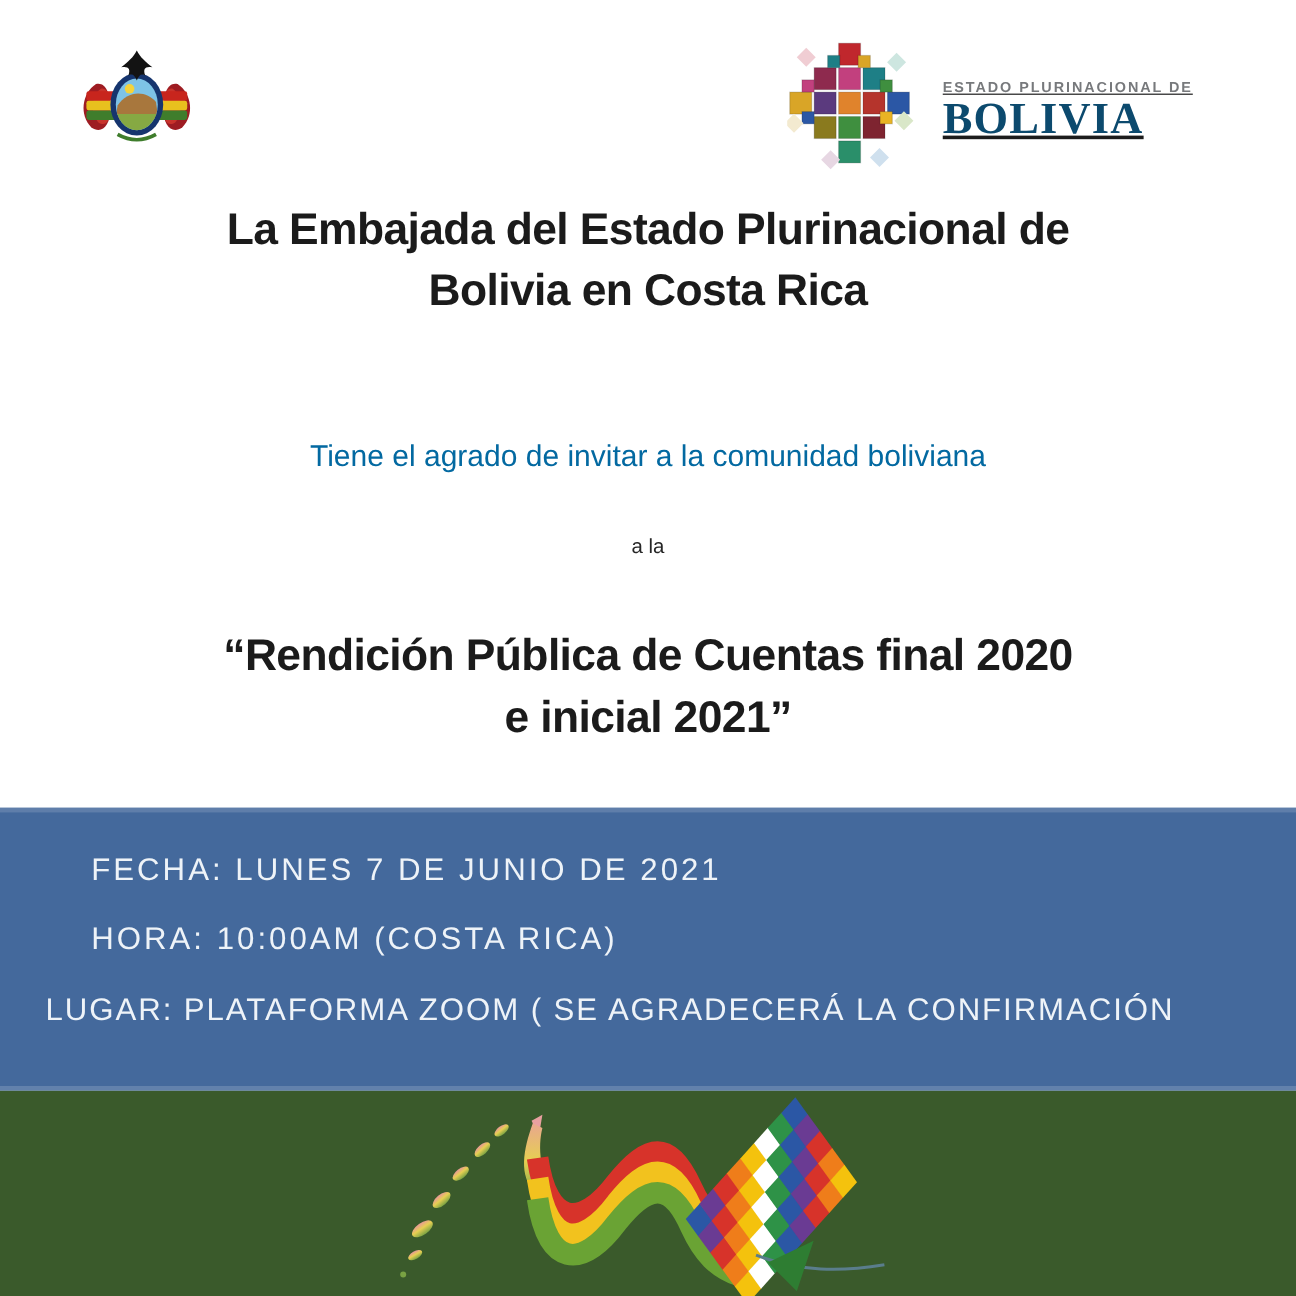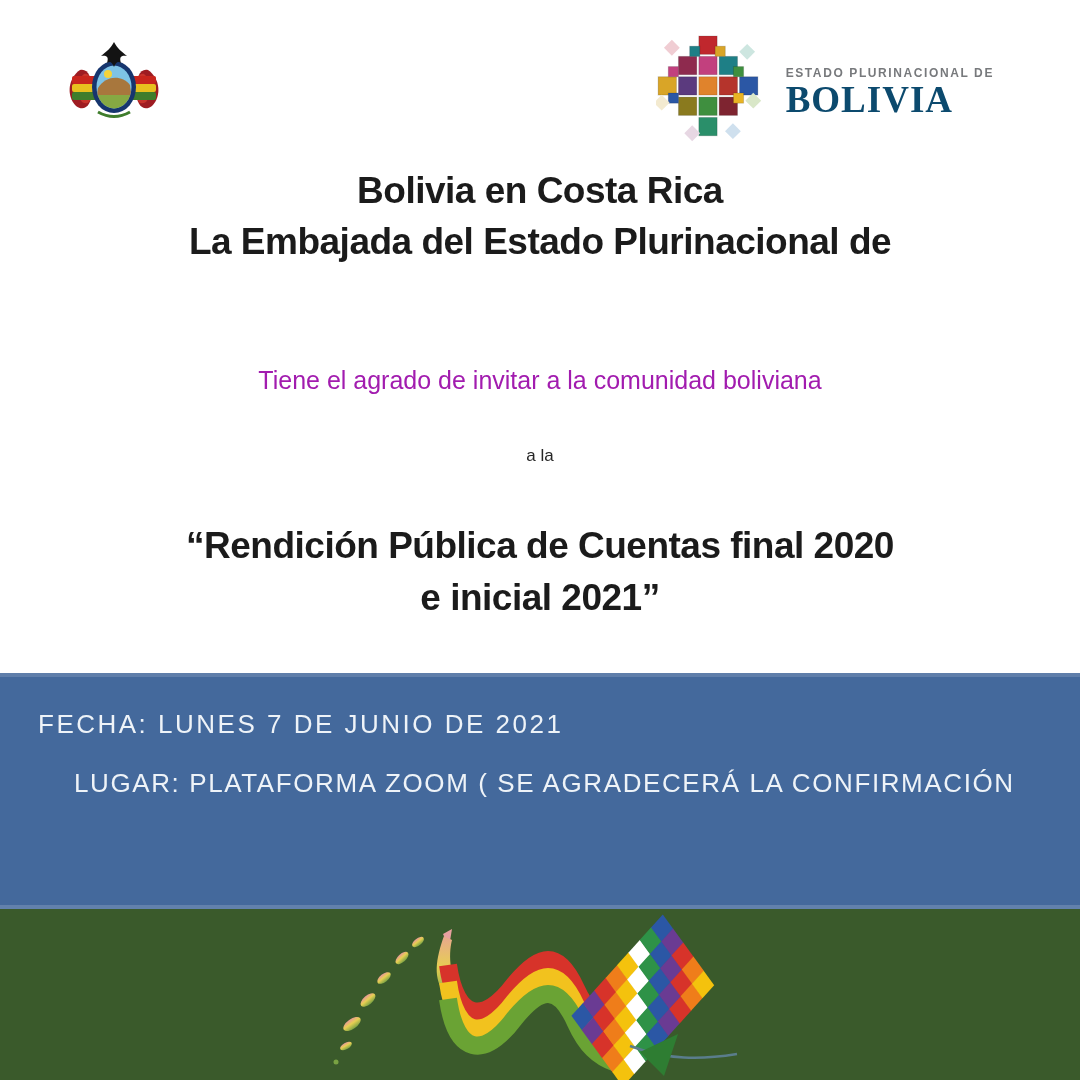--- a/index.html
+++ b/index.html
@@ -4,47 +4,47 @@
 <style>
   html,body{margin:0;padding:0;background:#ffffff;}
   .poster{
     position:relative;width:1080px;height:1080px;overflow:hidden;
     background:#ffffff;font-family:"Liberation Sans",sans-serif;color:#1c1c1c;
   }
   .abs{position:absolute;left:0;right:0;text-align:center;}
 
   
   .coat{position:absolute;left:64px;top:34px;width:100px;height:92px;}
-  .gov-logo{position:absolute;right:86px;top:34px;display:flex;align-items:center;gap:24px;}
+  .gov-logo{position:absolute;right:86px;top:34px;display:flex;align-items:center;gap:24px;text-decoration:underline;}
   .mosaic{width:106px;height:116px;}
   .gov-text{display:flex;flex-direction:column;justify-content:center;}
   .gov-small{font-size:12px;letter-spacing:1.6px;color:#77797c;font-weight:bold;margin-bottom:2px;white-space:nowrap;}
   .gov-big{font-family:"Liberation Serif",serif;font-weight:bold;font-size:37px;line-height:36px;color:#58595b;letter-spacing:1px;}
 
   
   .title{top:165px;font-size:37px;font-weight:bold;line-height:51px;letter-spacing:-0.5px;color:#1b1b1b;}
-  .intro{top:366px;font-size:25px;color:#a21caf;}
+  .intro{top:366px;font-size:25px;color:#0369a1;}
   .connector{top:446px;font-size:17px;color:#262626;}
   .event{top:520px;font-size:37px;font-weight:bold;line-height:52px;letter-spacing:-0.5px;color:#1b1b1b;}
 
   
   .details-band{
     position:absolute;left:0;top:673px;width:1080px;height:236px;box-sizing:border-box;
     background:var(--blue-band,#44699c);
     border-top:4px solid rgba(255,255,255,0.14);
     border-bottom:4px solid rgba(255,255,255,0.16);
     padding:32px 40px 0 38px;
   }
   .detail-line{
     font-size:26px;letter-spacing:2.5px;color:var(--detail-text,#eef3f8);
-    font-weight:400;margin-bottom:27px;white-space:nowrap;
+    font-weight:400;margin-bottom:27px;white-space:nowrap;margin-left:38px;
   }
   .lugar-line{
     font-size:26px;letter-spacing:1.6px;color:var(--detail-text,#eef3f8);
-    line-height:33px;white-space:nowrap;margin-left:36px;
+    line-height:33px;white-space:nowrap;
   }
 
   
   .footer-band{position:absolute;left:0;top:909px;width:1080px;height:171px;background:var(--green-band,#3a5a2b);}
   .flag-art{position:absolute;left:0;top:0;width:1080px;height:171px;}
 </style>
 </head>
 <body>
 
 <div class="poster">
@@ -101,34 +101,35 @@
           <rect x="30" y="92" width="11" height="11" fill="#e7d7e3" transform="rotate(45 35.5 97.5)"></rect>
         </g>
     </svg>
     <div class="gov-text">
       <div class="gov-small" style="color: rgb(119, 121, 124);">ESTADO PLURINACIONAL DE</div>
       <div class="gov-big" style="color: #0c4a6e;">BOLIVIA</div>
     </div>
   </div>
 
   <div class="abs title">
+    <div>La Embajada del Estado Plurinacional de</div>
     <div>Bolivia en Costa Rica</div>
-    <div>La Embajada del Estado Plurinacional de</div>
   </div>
 
   <div class="abs intro">Tiene el agrado de invitar a la comunidad boliviana</div>
   <div class="abs connector">a la</div>
 
   <div class="abs event">
     <div>“Rendición Pública de Cuentas final 2020</div>
     <div>e inicial 2021”</div>
   </div>
 
   <div class="details-band">
     <div class="detail-line">FECHA: LUNES 7 DE JUNIO DE 2021</div>
+    <div class="detail-line">HORA: 10:00AM (COSTA RICA)</div>
     <div class="lugar-line">LUGAR: PLATAFORMA ZOOM ( SE AGRADECERÁ LA CONFIRMACIÓN</div>
   </div>
 
   <div class="footer-band">
     <svg class="flag-art" viewBox="0 909 1080 171">
       <defs>
         <linearGradient id="leafG" x1="0" y1="0" x2="0" y2="1">
           <stop offset="0" stop-color="#e89898"></stop>
           <stop offset="0.45" stop-color="#e6cf52"></stop>
           <stop offset="1" stop-color="#79a243"></stop>

